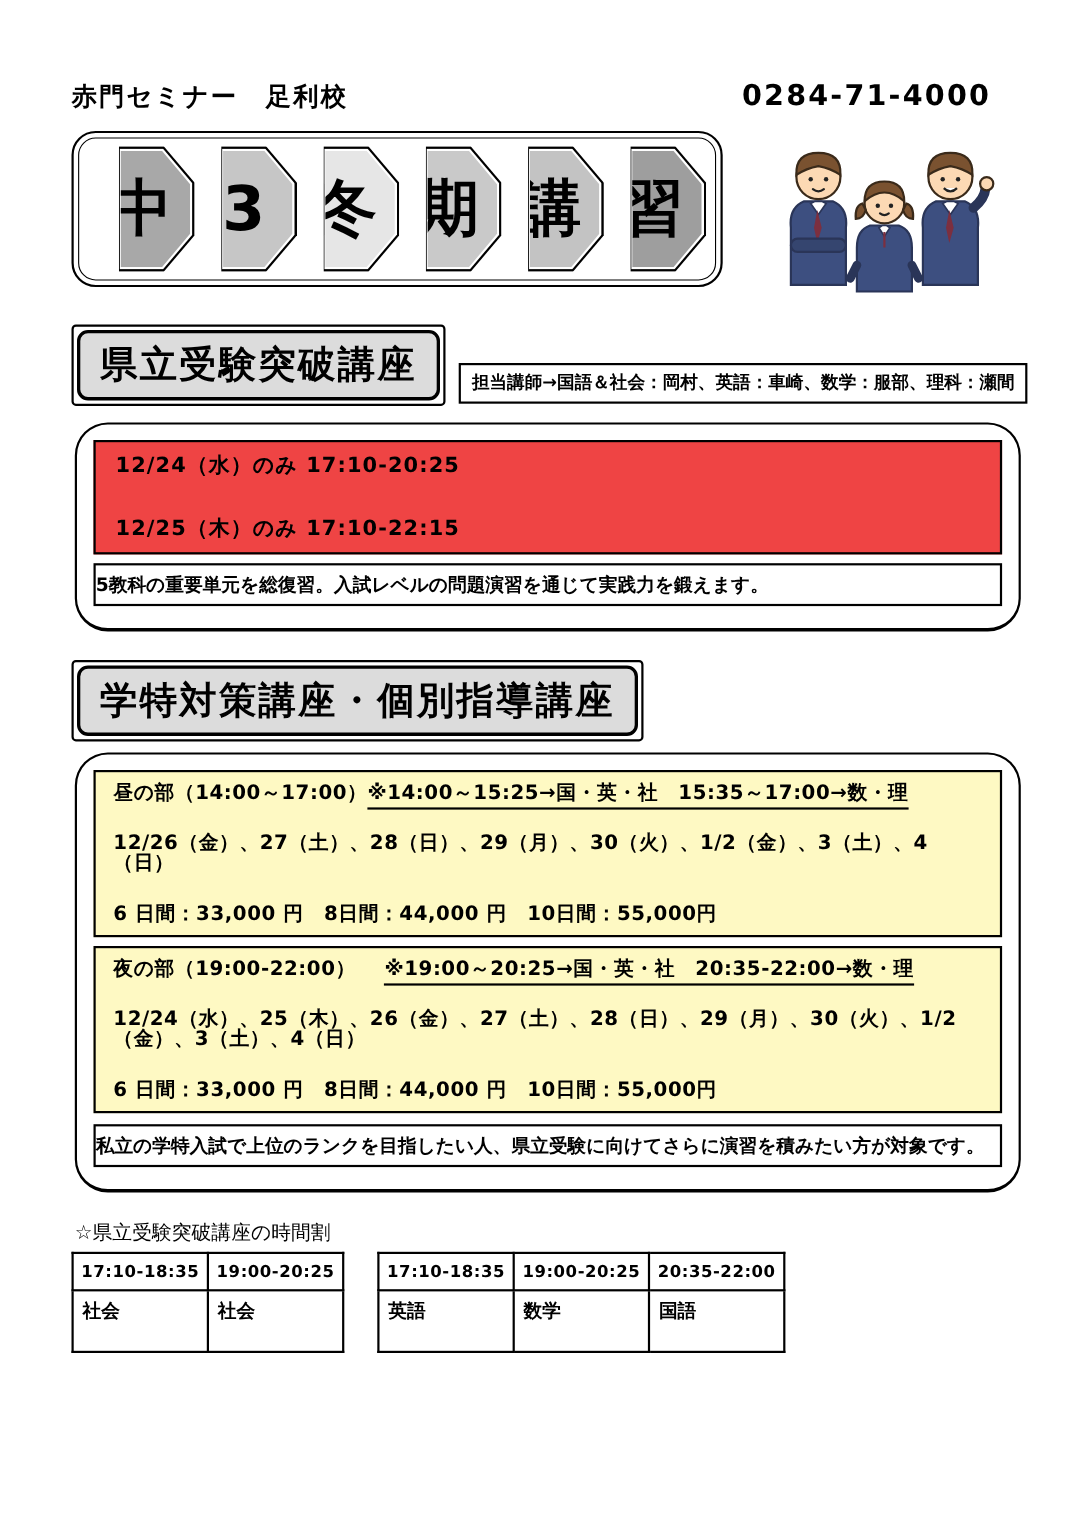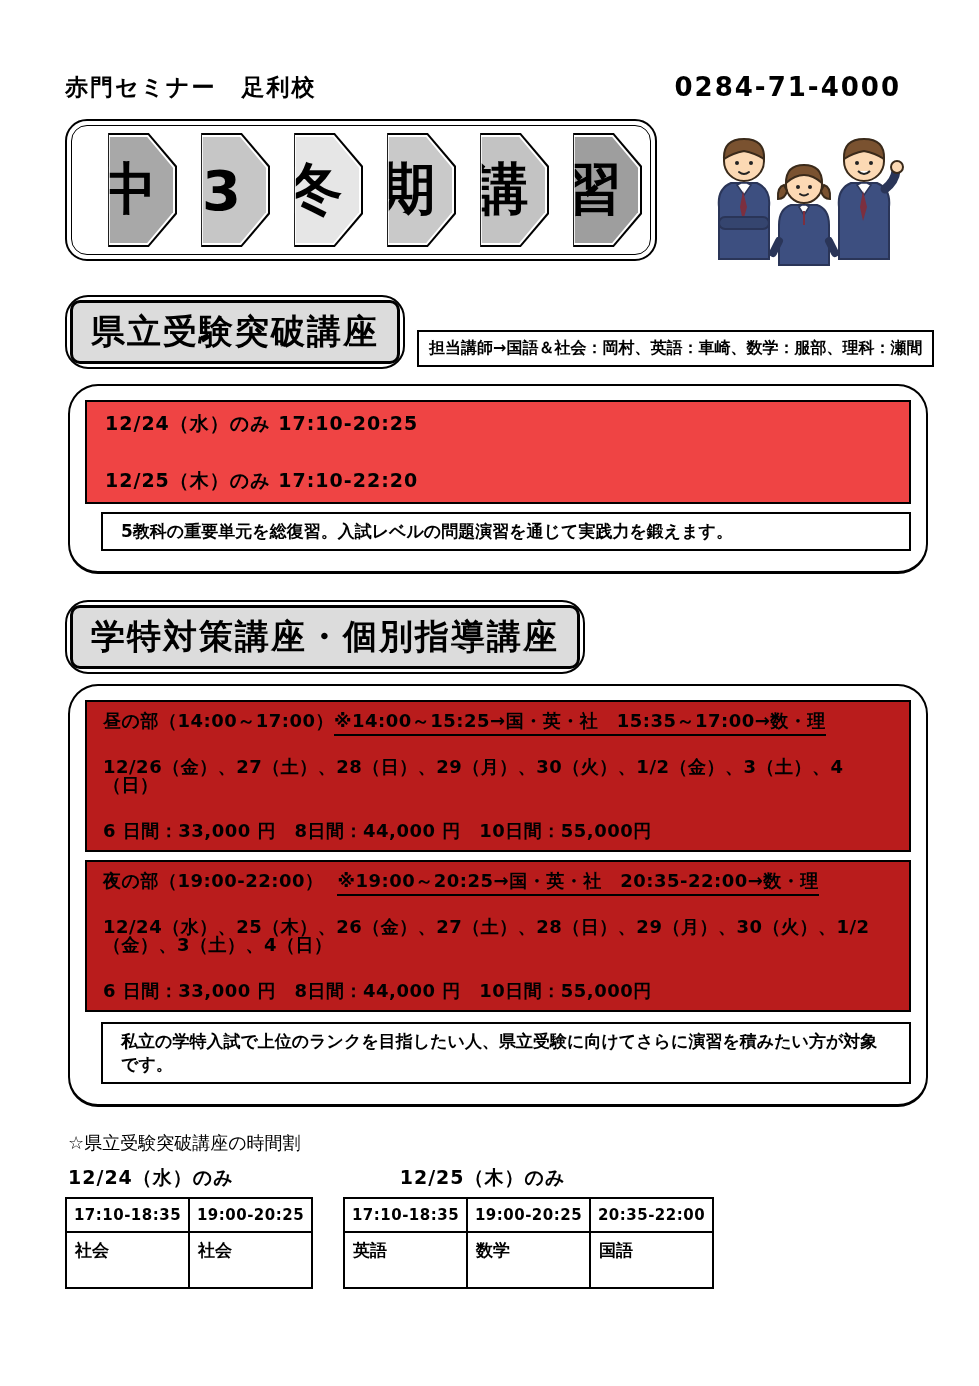--- a/index.html
+++ b/index.html
@@ -26,41 +26,41 @@
           clip-path:polygon(29% 0,71% 0,100% 29%,100% 71%,71% 100%,29% 100%);
           background:#fff; }
   .octo .o-fill { position:absolute; inset:4px;
           clip-path:polygon(29% 0,71% 0,100% 29%,100% 71%,71% 100%,29% 100%);
           display:flex; align-items:center; justify-content:center;
           font-size:56px; font-weight:bold; }
   .students { margin-left:42px; margin-top:10px; }
 
   
   .heading-row { display:flex; align-items:flex-end; margin:18px 0 0 65px; }
-  .heading-box { border:2px solid #000; border-radius:23px; padding:3px; background:#fff; }
+  .heading-box { border:2px solid #000; border-radius:4px; padding:3px; background:#fff; }
   .heading-box .hb-in { border:3px solid #000; border-radius:10px; background:#dcdcdc;
                         padding:6px 18px; font-size:34px; font-weight:bold; letter-spacing:2px; }
   .teacher-box { border:2px solid #000; background:#fff; margin-left:12px; margin-bottom:2px;
                  padding:6px 10px; font-size:16px; font-weight:bold; }
 
   
   .big-box { width:860px; margin:15px 0 0 68px; border:2px solid #000; border-bottom-width:3px;
              border-radius:30px; padding:14px 15px 20px 15px; background:#fff; }
   .line-box { border:2px solid #000; padding:12px 18px; background:#ef4444; }
   .sched-line { font-size:19px; font-weight:bold; letter-spacing:1px; line-height:1.0; }
   .sched-line + .sched-line { margin-top:38px; }
-  .desc-box { border:2px solid #000; margin-top:8px; padding:6px 18px;
-              font-size:17px; font-weight:bold;margin-left:16px; }
-
-  .part-box { border:2px solid #000; padding:10px 16px; background:#b91c1c; }
+  .desc-box { border:2px solid #000; margin-top:8px; padding:6px 0;
+              font-size:17px; font-weight:bold; }
+
+  .part-box { border:2px solid #000; padding:10px 16px; background:#fef9c3; }
   .part-box + .part-box { margin-top:8px; }
   .part-line { font-size:18px; font-weight:bold; letter-spacing:0.5px; line-height:1.0; }
   .part-line + .part-line { margin-top:28px; }
   .note-underline { border-bottom:2px solid #000; padding-bottom:3px; }
-  .note-gap { margin-left:14px; }
+  .note-gap { margin-left:26px; }
 
   
   .tt-title { margin:24px 0 0 68px; font-size:18px; font-weight:normal; }
   .tt-labels { display:flex; margin:10px 0 0 68px; }
   .tt-label { font-size:19px; font-weight:bold; letter-spacing:1px; }
   .tt-label.second { margin-left:166px; }
   .tt-row { display:flex; margin:6px 0 0 65px; gap:30px; }
   table.tt { border-collapse:collapse; }
   table.tt th { border:2px solid #000; width:123px; height:34px; font-size:15px;
                 font-weight:bold; text-align:center; vertical-align:middle; letter-spacing:0.5px; }
@@ -153,21 +153,21 @@
   <div class="heading-row">
     <div class="heading-box">
       <div class="hb-in">県立受験突破講座</div>
     </div>
     <div class="teacher-box">担当講師→国語＆社会：岡村、英語：車崎、数学：服部、理科：瀬間</div>
   </div>
 
   <div class="big-box">
     <div class="line-box">
       <div class="sched-line">12/24（水）のみ 17:10-20:25</div>
-      <div class="sched-line">12/25（木）のみ 17:10-22:20</div>
+      <div class="sched-line">12/25（木）のみ 17:10-22:15</div>
     </div>
     <div class="desc-box">5教科の重要単元を総復習。入試レベルの問題演習を通じて実践力を鍛えます。</div>
   </div>
 
   <div class="heading-row" style="margin-top:26px;">
     <div class="heading-box">
       <div class="hb-in">学特対策講座・個別指導講座</div>
     </div>
   </div>
 
@@ -184,24 +184,20 @@
         <span>夜の部（19:00-22:00）</span><span class="note-underline note-gap">※19:00～20:25→国・英・社　20:35-22:00→数・理</span>
       </div>
       <div class="part-line">12/24（水）、25（木）、26（金）、27（土）、28（日）、29（月）、30（火）、1/2（金）、3（土）、4（日）</div>
       <div class="part-line">6 日間：33,000 円　8日間：44,000 円　10日間：55,000円</div>
     </div>
     <div class="desc-box" style="margin-top:10px;">私立の学特入試で上位のランクを目指したい人、県立受験に向けてさらに演習を積みたい方が対象です。</div>
   </div>
 
   <div class="tt-title">☆県立受験突破講座の時間割</div>
 
-  <div class="tt-labels">
-    <div class="tt-label">12/24（水）のみ</div>
-    <div class="tt-label second">12/25（木）のみ</div>
-  </div>
 
   <div class="tt-row">
     <table class="tt">
       <tbody>
           <tr>
         <th>17:10-18:35</th>
         <th>19:00-20:25</th>
       </tr>
       <tr>
         <td>社会</td>

